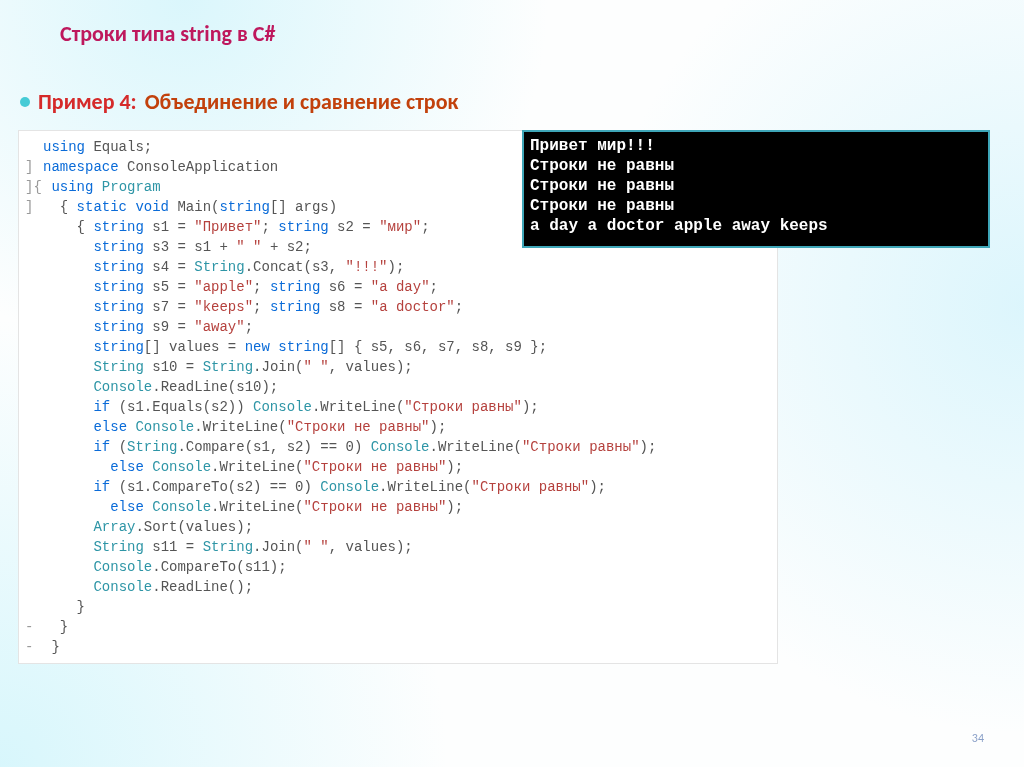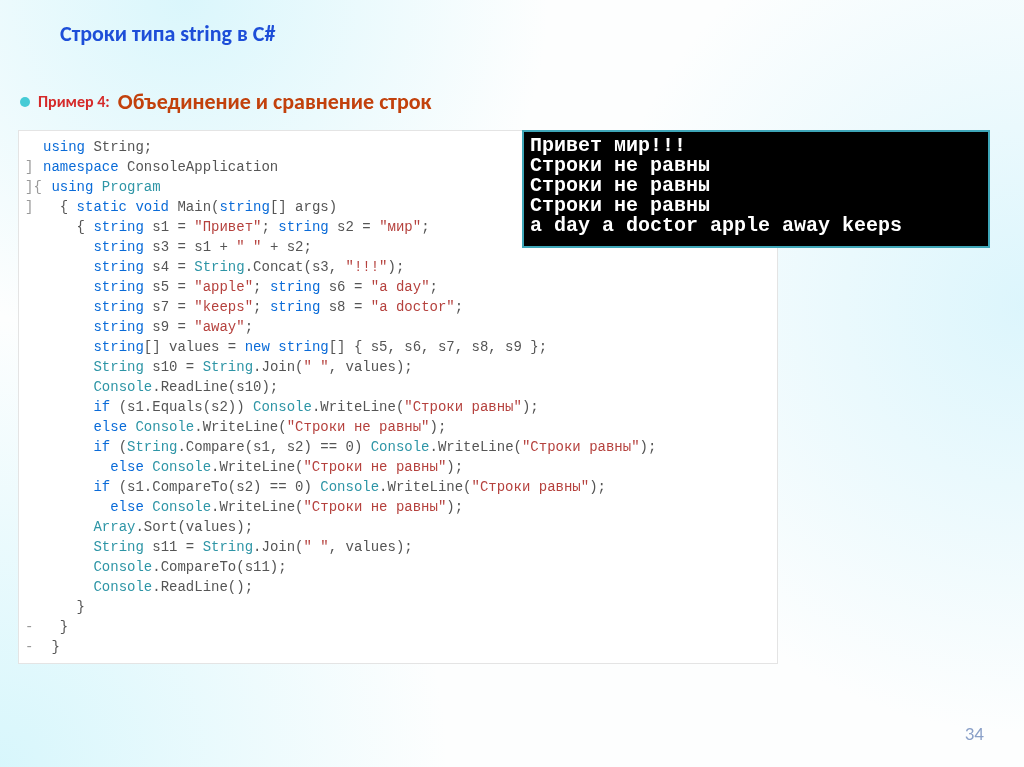--- a/index.html
+++ b/index.html
@@ -8,31 +8,31 @@
     background:
       radial-gradient(circle at 18% 0%, rgba(190,240,250,.55), transparent 32%),
       radial-gradient(circle at 100% 40%, rgba(180,235,250,.45), transparent 38%),
       radial-gradient(circle at 0% 100%, rgba(185,240,250,.55), transparent 35%),
       #fdfefe;
     font-family: "Segoe UI", Calibri, Arial, sans-serif;
     position: relative;
   }
   .slide-title {
     position: absolute; top: 20px; left: 60px;
-    color: #1d4ed8; font-weight: 700; font-size: 22px;
+    color: #be185d; font-weight: 700; font-size: 22px;
   }
   .bullet-row {
     position: absolute; top: 88px; left: 20px;
     display: flex; align-items: center; gap: 8px;
   }
   .bullet-dot {
     width: 10px; height: 10px; border-radius: 50%;
     background: #45cbd6;
   }
-  .example-label { color: #d52a2a; font-weight: 700; font-size: 16px; }
+  .example-label { color: #d52a2a; font-weight: 700; font-size: 22px; }
   .example-text  { color: #c2410c; font-weight: 700; font-size: 22px; }
 
   .code-box {
     position: absolute; top: 130px; left: 18px;
     width: 760px;
     background: #fff; border: 1px solid #e4e4e4;
     font-family: Consolas, "Courier New", monospace;
     font-size: 14px; line-height: 20px;
     padding: 6px 10px 6px 6px;
     color: #555;
@@ -42,44 +42,44 @@
   .kw { color:#0a6bd8; }     
   .tp { color:#2e95a6;text-align:right; }     
   .st { color:#b5413d; }
 
   .console-box {
     position: absolute; top: 130px; right: 34px;
     width: 468px;
     background: #000; border: 2px solid #3ea6b8;
     color: #fff;
     font-family: "Courier New", monospace;
-    font-size: 20px; line-height: 20px;
+    font-size: 16px; line-height: 20px;
     font-weight: 700;
     padding: 4px 6px 10px 6px;
   }
   .console-box .cl { white-space: pre; }
 
   .page-num {
     position: absolute; right: 40px; bottom: 22px;
-    color: #8aa0c8; font-size: 19px;
+    color: #8aa0c8; font-size: 12px;
   }
 </style>
 </head>
 <body>
 
 <div class="slide-title">Строки типа string в C#</div>
 
 <div class="bullet-row">
   <span class="bullet-dot"></span>
   <span class="example-label">Пример 4:</span>
   <span class="example-text">Объединение и сравнение строк</span>
 </div>
 
 <div class="code-box">
-  <div class="ln"><span class="gut">  </span><span class="kw">using</span><span> String;</span></div>
+  <div class="ln"><span class="gut">  </span><span class="kw">using</span><span> Equals;</span></div>
   <div class="ln"><span class="gut">]</span><span class="kw">namespace</span><span> ConsoleApplication</span></div>
   <div class="ln"><span class="gut">]{</span><span class="kw"> using</span><span> </span><span class="tp">Program</span></div>
   <div class="ln"><span class="gut">]</span><span>  { </span><span class="kw">static void</span><span> Main(</span><span class="kw">string</span><span>[] args)</span></div>
   <div class="ln"><span class="gut"></span><span>    { </span><span class="kw">string</span><span> s1 = </span><span class="st">"Привет"</span><span>; </span><span class="kw">string</span><span> s2 = </span><span class="st">"мир"</span><span>;</span></div>
   <div class="ln"><span class="gut"></span><span>      </span><span class="kw">string</span><span> s3 = s1 + </span><span class="st">" "</span><span> + s2;</span></div>
   <div class="ln"><span class="gut"></span><span>      </span><span class="kw">string</span><span> s4 = </span><span class="tp">String</span><span>.Concat(s3, </span><span class="st">"!!!"</span><span>);</span></div>
   <div class="ln"><span class="gut"></span><span>      </span><span class="kw">string</span><span> s5 = </span><span class="st">"apple"</span><span>; </span><span class="kw">string</span><span> s6 = </span><span class="st">"a day"</span><span>;</span></div>
   <div class="ln"><span class="gut"></span><span>      </span><span class="kw">string</span><span> s7 = </span><span class="st">"keeps"</span><span>; </span><span class="kw">string</span><span> s8 = </span><span class="st">"a doctor"</span><span>;</span></div>
   <div class="ln"><span class="gut"></span><span>      </span><span class="kw">string</span><span> s9 = </span><span class="st">"away"</span><span>;</span></div>
   <div class="ln"><span class="gut"></span><span>      </span><span class="kw">string</span><span>[] values = </span><span class="kw">new string</span><span>[] { s5, s6, s7, s8, s9 };</span></div>

